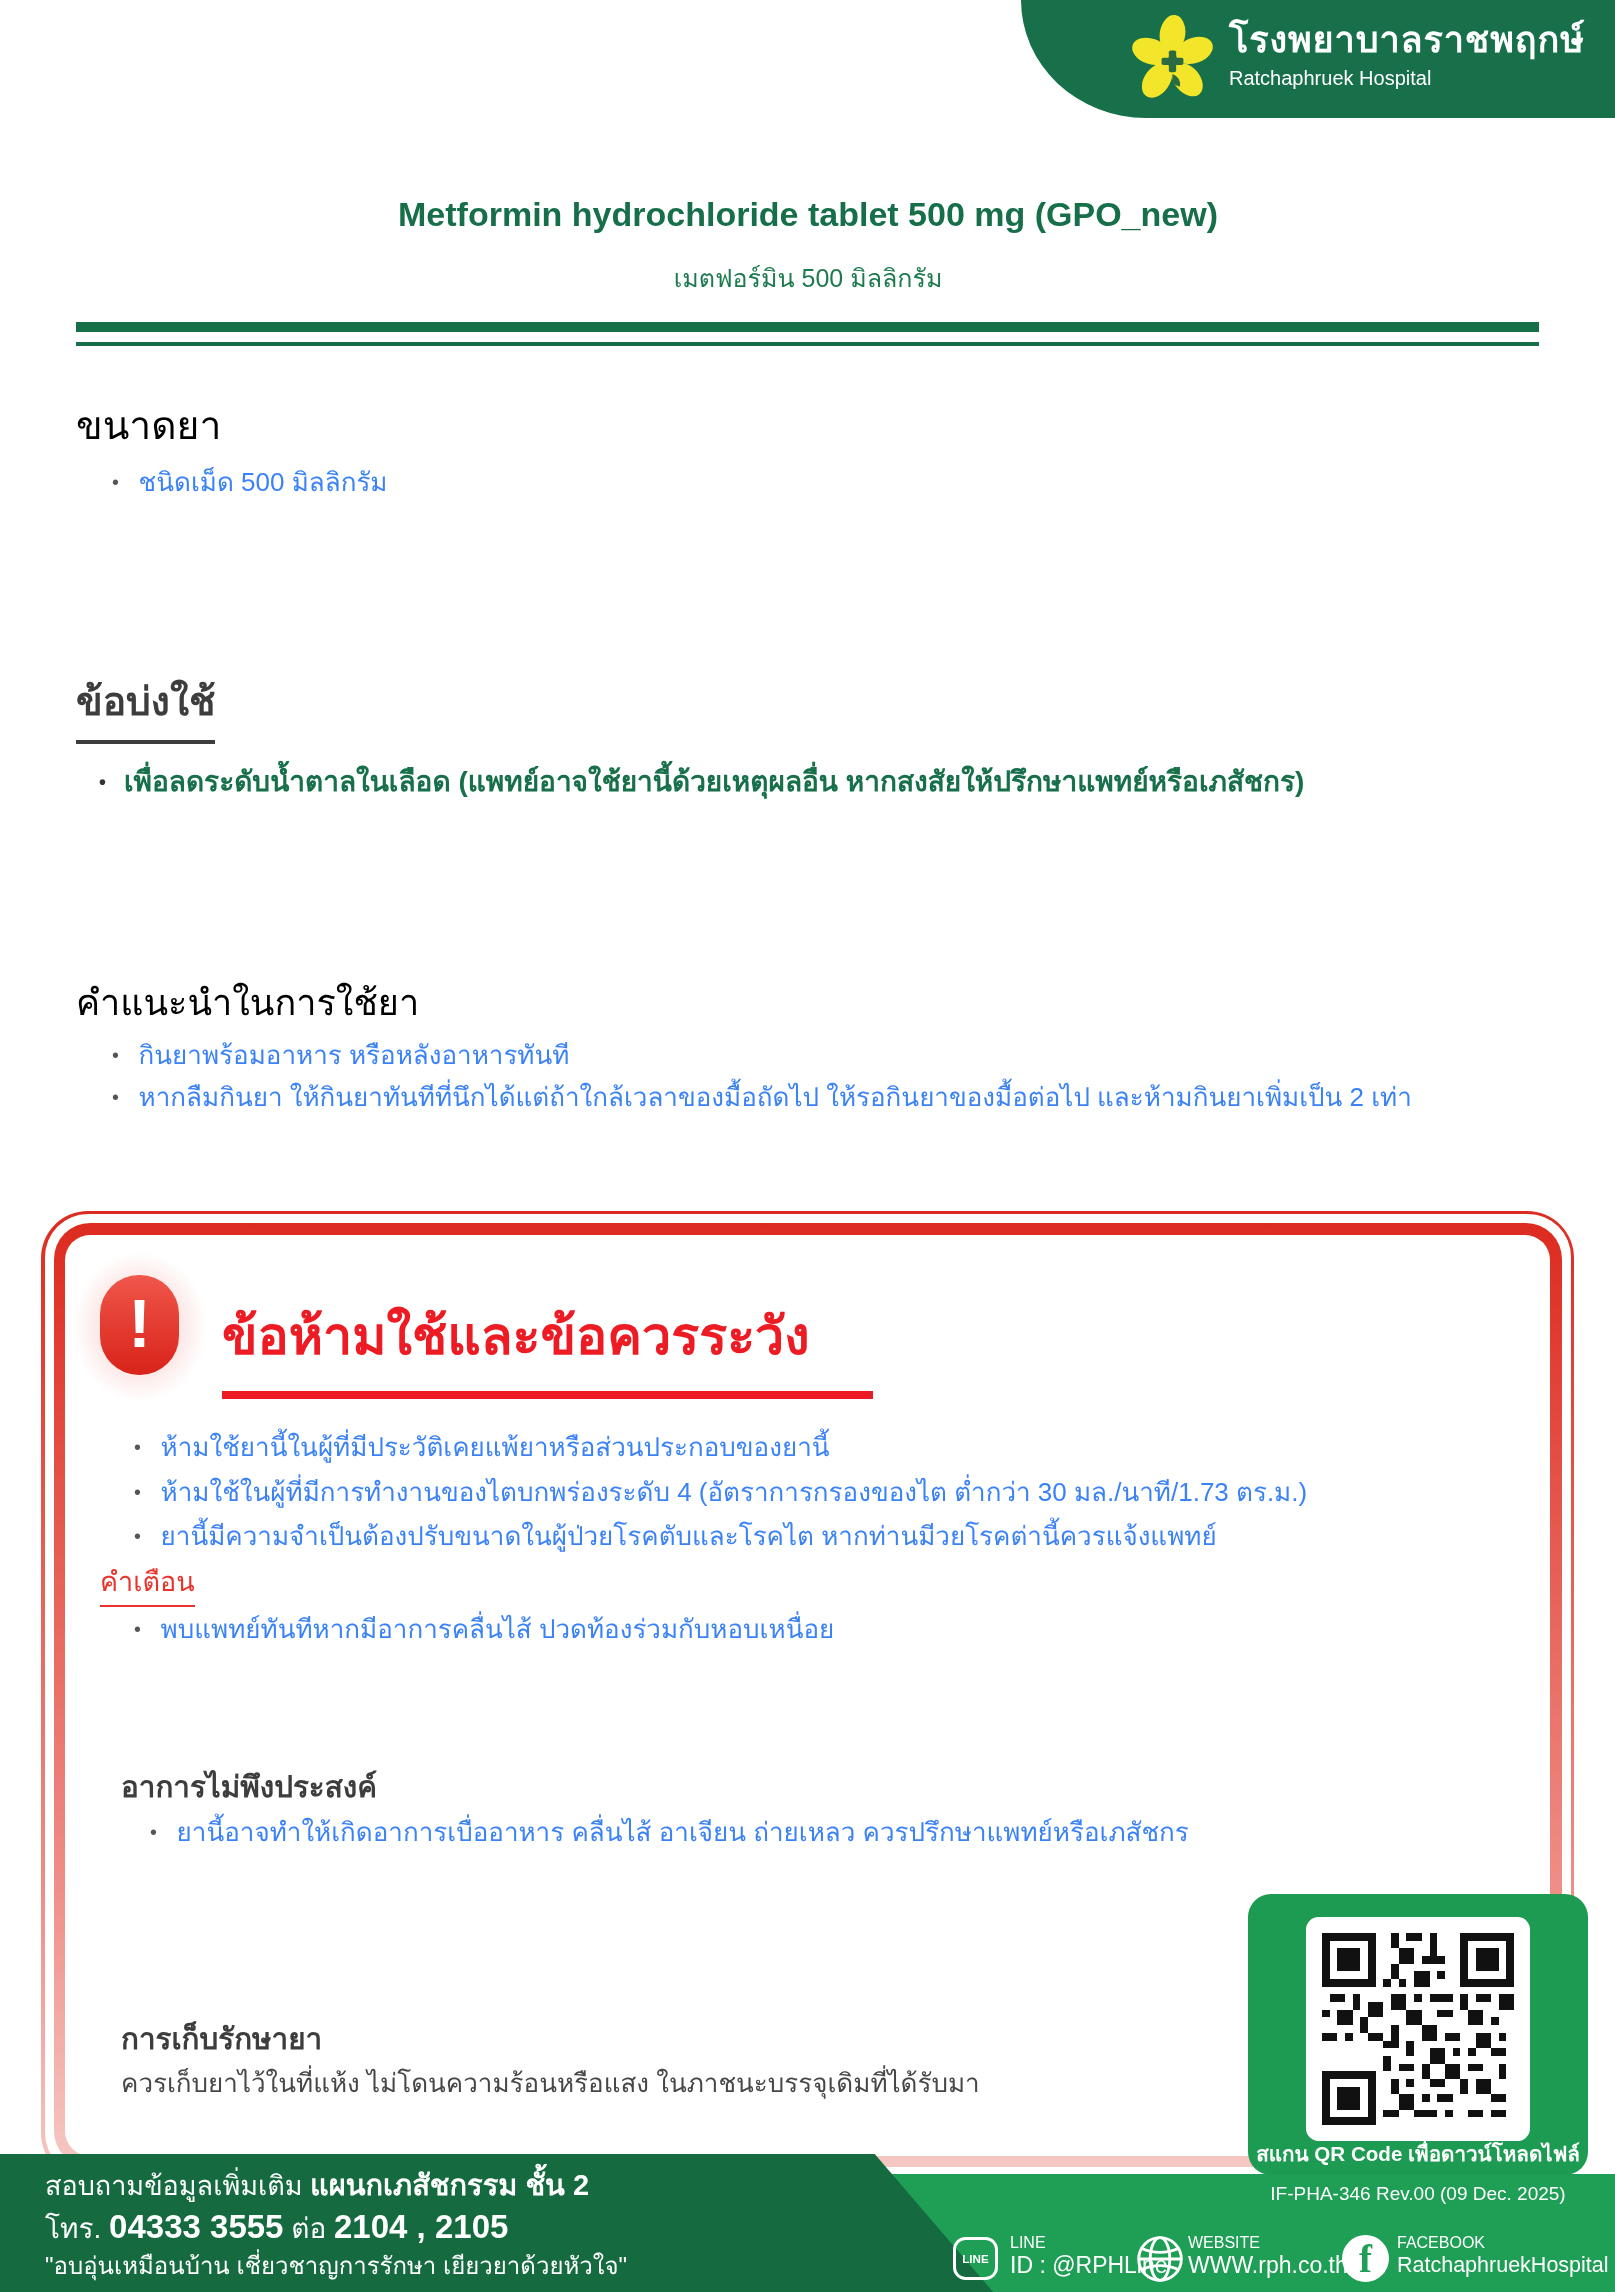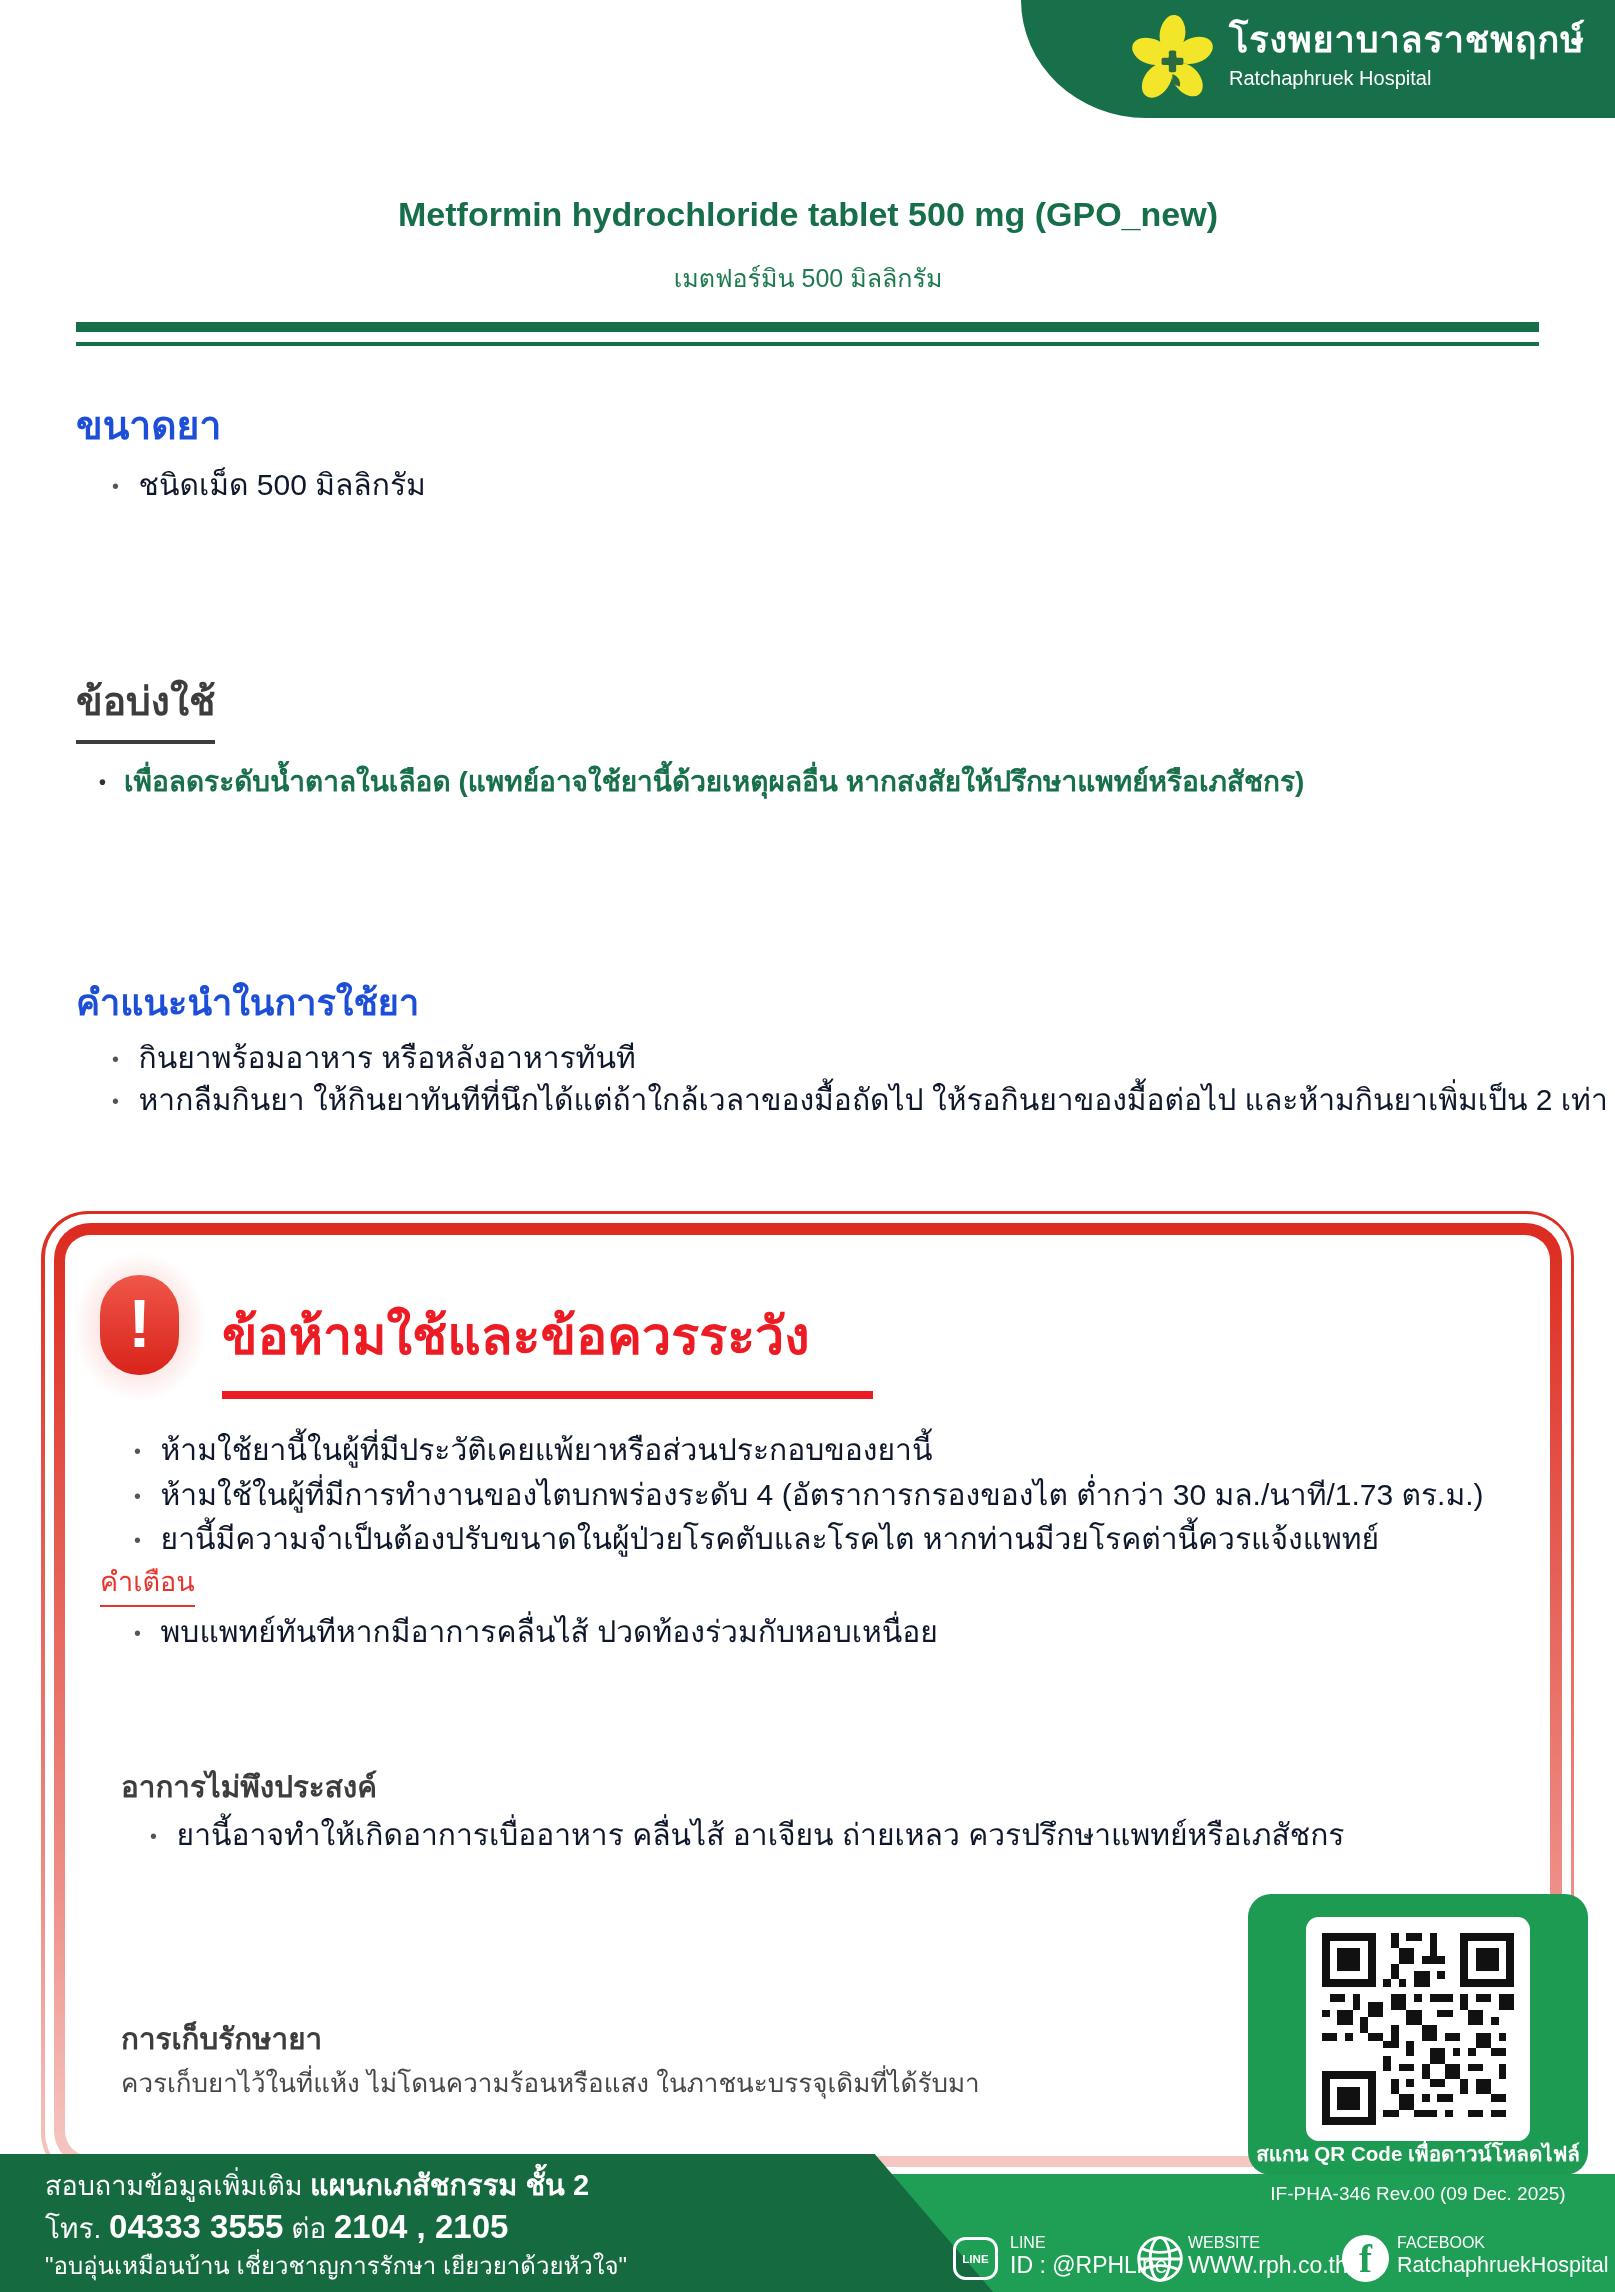--- a/index.html
+++ b/index.html
@@ -18,24 +18,24 @@
   .hospital-th { font-size:36px; font-weight:bold; line-height:47px; letter-spacing:0.9px; }
   .hospital-en { font-size:20px; line-height:30px; }
   
   .drug-title { position:absolute; top:195px; left:0; width:100%; text-align:center;
     color:#176f4a; font-size:34px; font-weight:bold; }
   .drug-subtitle { position:absolute; top:258px; left:0; width:100%; text-align:center;
     color:#1d7a4e; font-size:25px; }
   .rule-thick { position:absolute; left:76px; width:1463px; top:322px; height:9.9px; background:#176f4a; }
   .rule-thin  { position:absolute; left:76px; width:1463px; top:342px; height:3.6px;  background:#176f4a; }
   
-  .sec-head-green { position:absolute; color:#1d4ed8; font-weight:bold; font-size:39px; }
+  .sec-head-green { position:absolute; color:#000000; font-weight:normal; font-size:39px; }
   .sec-head-dark  { position:absolute; color:#3d3d3d; font-weight:bold; font-size:39px;
     border-bottom:4.5px solid #3d3d3d; padding-bottom:8px; }
-  .bullet { position:absolute; color:#0f172a; font-size:30px; }
+  .bullet { position:absolute; color:#3b82f6; font-size:26px; }
   .bullet:before { content:"•"; color:#555; font-size:19.7px; margin-right:19.7px; vertical-align:1.8px; }
   .bullet-green { position:absolute; color:#17704a; font-weight:bold; font-size:28px; }
   .bullet-green:before { content:"•"; color:#333; font-size:19.7px; margin-right:18px; vertical-align:1.8px; }
   
   .redbox-line { position:absolute; left:41px; top:1211px; width:1533px; height:969px;
     border-radius:47px; background:linear-gradient(180deg,#dd2b20 0%,#ee8e86 70%,#f6c8c3 100%); }
   .redbox-line-in { position:absolute; left:45px; top:1214px; width:1526px; height:962px;
     border-radius:43px; background:#ffffff; }
   .redbox-thick { position:absolute; left:54px; top:1223px; width:1508px; height:944px;
     border-radius:36px; background:linear-gradient(180deg,#dd2b20 0%,#ee8e86 70%,#f6c8c3 100%); }

